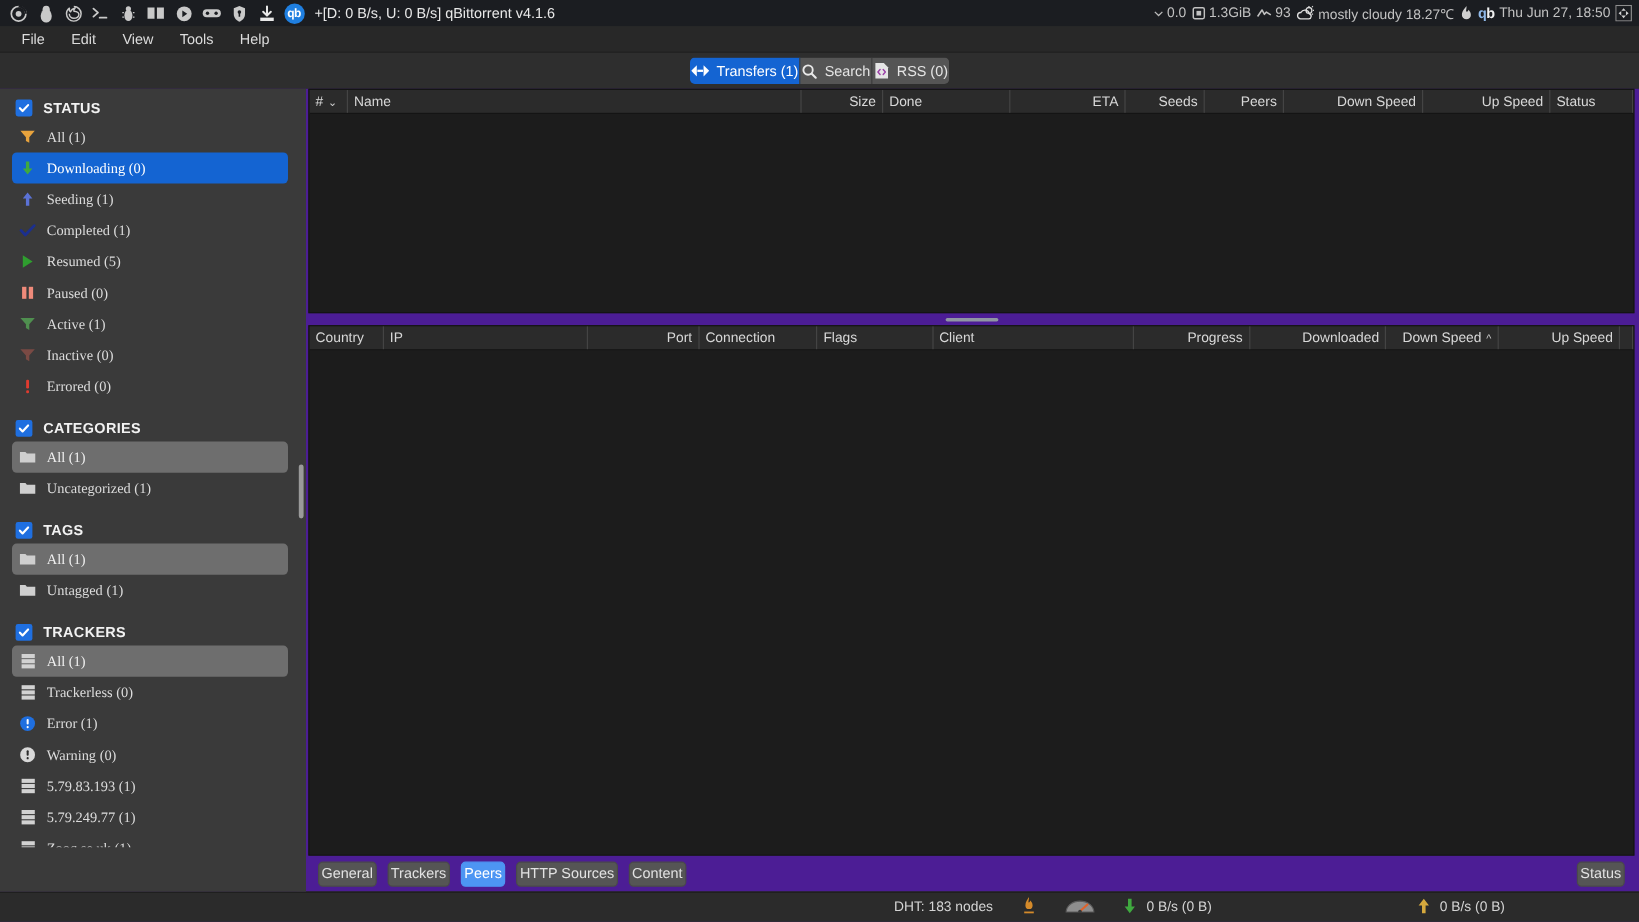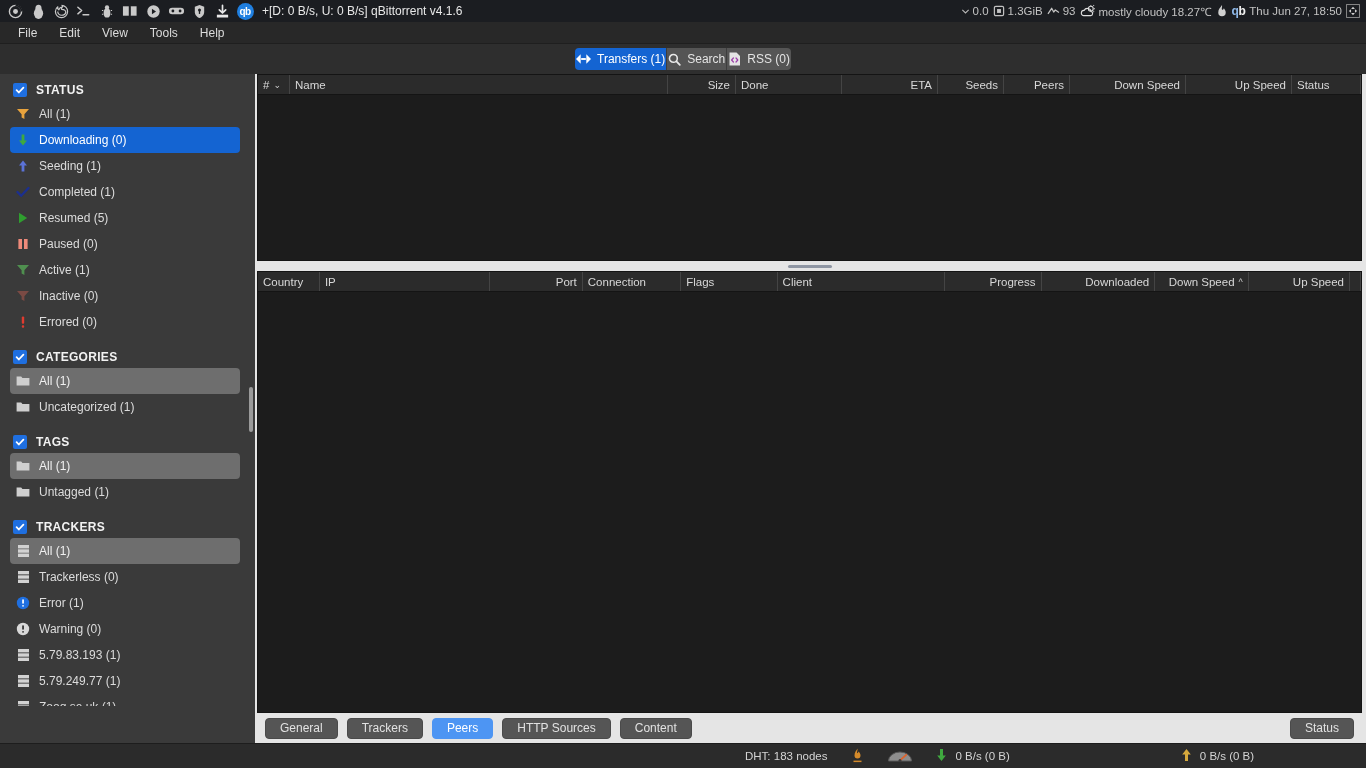--- a/index.html
+++ b/index.html
@@ -44,42 +44,42 @@
   .tabs { display:flex; align-items:center; border-radius:4px; overflow:hidden; }
   .tab {
     display:flex; align-items:center; gap:6px; height:22px; padding:0 1px;
     background:#555; color:#e4e4e4; font-size:12px; border-right:1px solid #3d3d3d;
   }
   .tab:last-child { border-right:none;text-align:center; }
   .tab.active { background:#1464d2; color:#fff; }
   .tab svg { display:block; }
 
   
-  .body { flex:1; display:flex; min-height:0; background:#e5e5e5; }
+  .body { flex:1; display:flex; min-height:0; background:#4c1d95; }
 
   
   .sidebar {
     width:255px; background:#3a3a3a; position:relative; flex:none;
     overflow:hidden; padding-top:5px;
   }
   .sb-scroll-track { position:absolute; right:0; top:0; width:8px; height:100%; background:#3a3a3a; }
   .sb-scroll-thumb { position:absolute; right:2px; top:313px; width:4px; height:45px; background:#9a9a9a; border-radius:2px; }
   .sb-section {
     display:flex; align-items:center; gap:9px; padding:4px 0 4px 13px;
     font-size:12px; font-weight:bold; color:#f2f2f2; letter-spacing:0.3px;
   }
   .sb-check {
     width:14px; height:14px; border-radius:2px; background:#1f6fe0;
     display:flex; align-items:center; justify-content:center; flex:none;
   }
   .sb-check svg { display:block; }
   .sb-item {
     display:flex; align-items:center; gap:8px; height:26px;
     margin:0 15px 0 10px; padding-left:5px; border-radius:4px;
-    font-size:12px; color:#dcdcdc; white-space:nowrap;
+    font-size:12px; color:#dcdcdc; white-space:nowrap;font-family:Liberation Serif, serif;
   }
   .sb-item.selected { background:#1464d2; color:#ffffff; }
   .sb-item.hovered { background:#6e6e6e; color:#f0f0f0; }
   .sb-ico { width:16px; height:16px; display:flex; align-items:center; justify-content:center; flex:none; }
   .sb-ico svg { display:block; }
   .sb-gap { height:11px; }
   .sb-clip { height:12px; overflow:hidden; }
 
   
   .main { flex:1; display:flex; flex-direction:column; min-width:0; padding:0 4px 0 2px; }
@@ -97,21 +97,21 @@
     display:flex; align-items:center; padding:0 5px; border-right:1px solid #444;
     overflow:hidden; white-space:nowrap;
   }
   .hcell.r { justify-content:flex-end; }
   .hcell .sort { margin-left:4px; font-size:9px; color:#cfcfcf; }
   .rows { flex:1; background:#1c1c1c; min-height:0; }
 
   
   .btmbar { height:30px; display:flex; align-items:center; gap:9px; padding:0 8px; flex:none; }
   .btn {
-    height:21px; padding:0 14px; border-radius:4px; background:#555;
+    height:21px; padding:0 2px; border-radius:4px; background:#555;
     color:#e2e2e2; font-size:12px; display:flex; align-items:center; justify-content:center;
     border:1px solid #4a4a4a; white-space:nowrap;
   }
   .btn.active { background:#4d95f3; color:#fff; border-color:#4d95f3; }
   .btn.spacer { margin-left:auto; }
 
   
   .statusbar {
     height:25px; background:#2b2b2b; display:flex; align-items:center;
     flex:none; font-size:11.5px; color:#d4d4d4; border-top:1px solid #1d1d1d;

